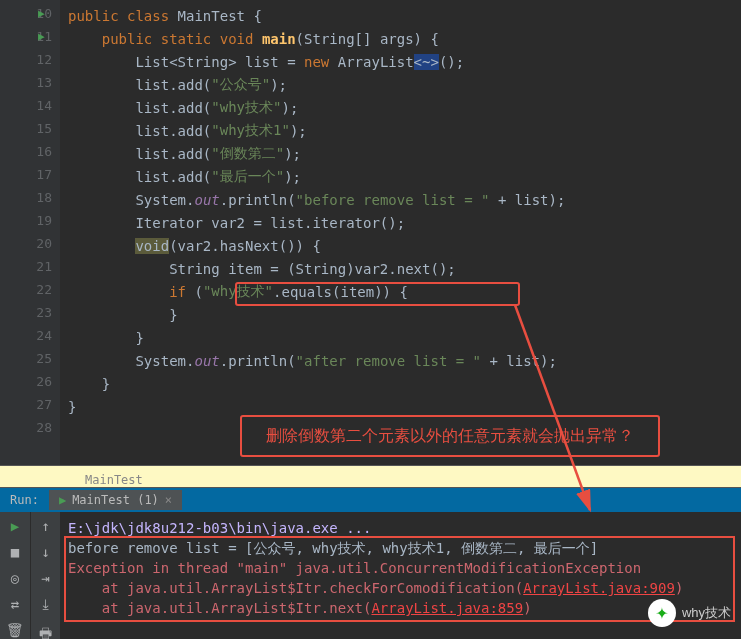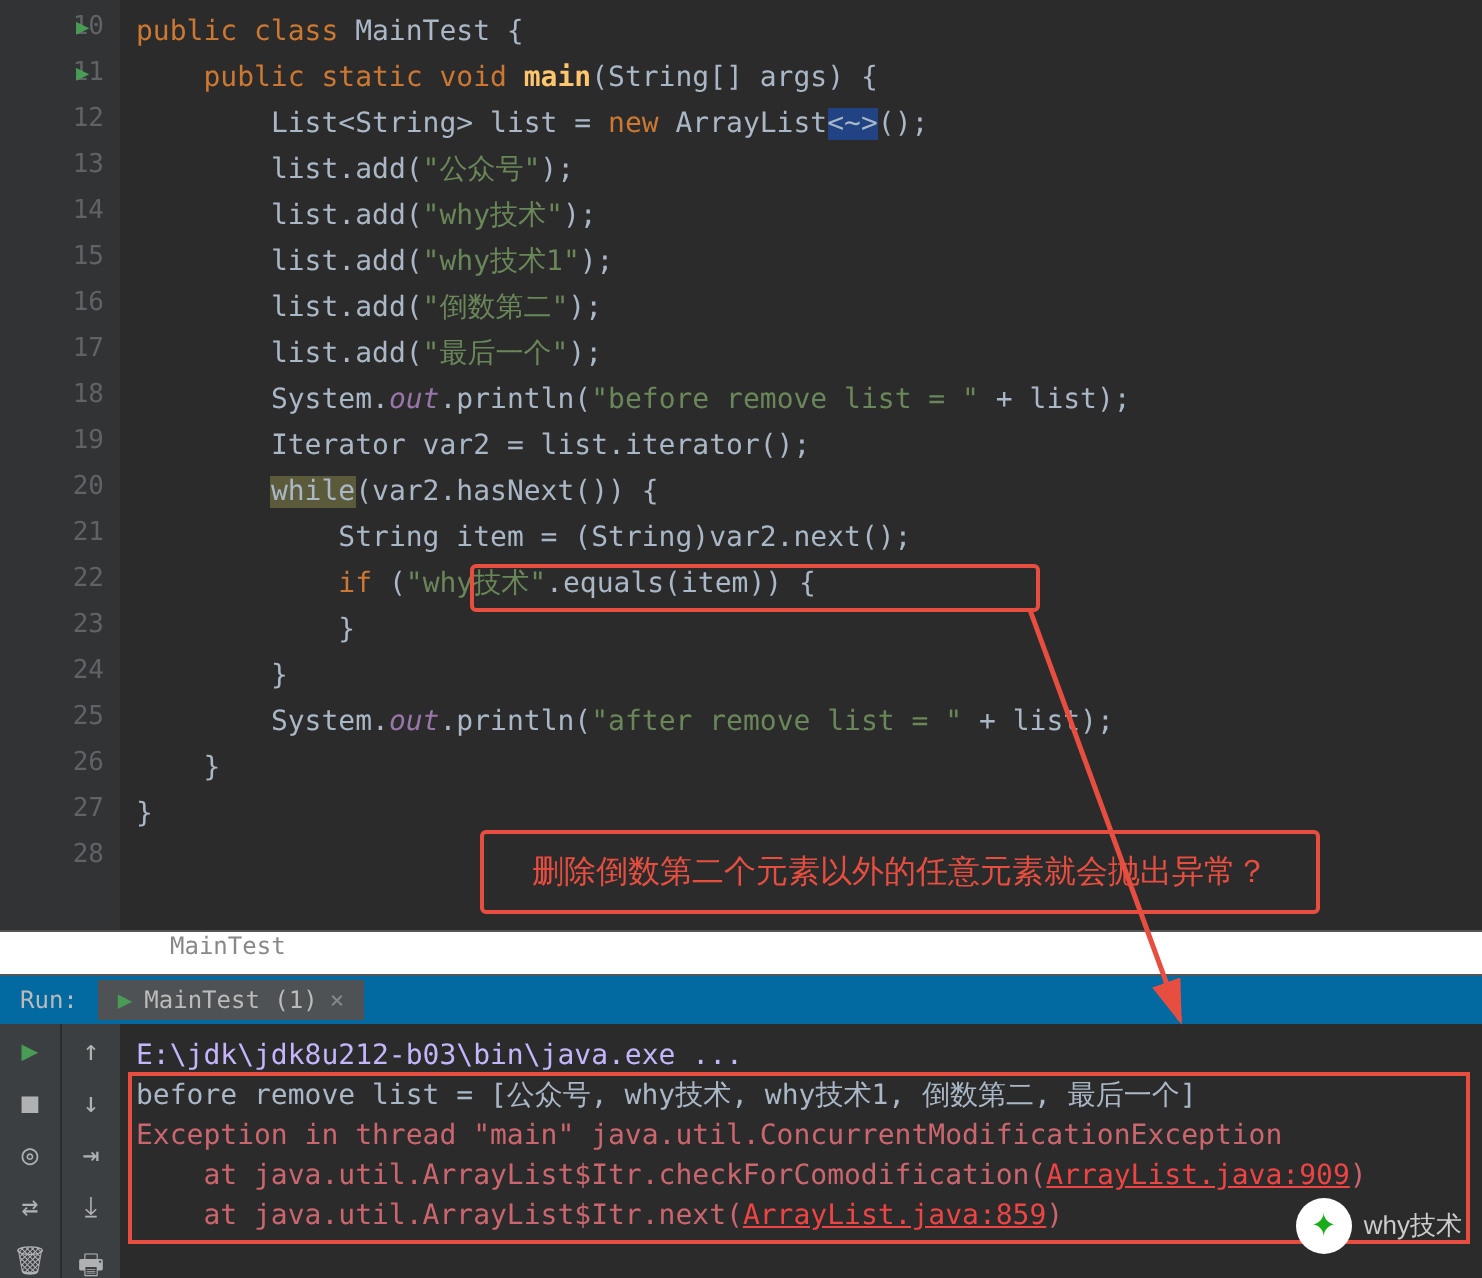--- a/index.html
+++ b/index.html
@@ -63,25 +63,25 @@
 }
 .box-if { top: 282px; left: 175px; width: 285px; height: 24px; }
 .box-callout {
   top: 415px; left: 180px; width: 420px; height: 42px;
   background: #2b2b2b;
   display: flex; align-items: center; justify-content: center;
   color: #e84e40; font-size: 16px; font-family: Liberation Sans, sans-serif;
 }
 .arrow-svg { position: absolute; top: 300px; left: 400px; pointer-events: none; }
 .breadcrumb {
-  background: #ffffff;
+  background: #fef9c3;
   border-top: 1px solid #555;
   height: 22px;
   display: flex;
-  align-items: flex-start;
+  align-items: flex-end;
   padding-left: 85px;
   font-size: 12px;
   color: #888;
 }
 .run-panel {
   background: #2b2b2b;
   border-top: 1px solid #555;
 }
 .run-header {
   background: #0369a1;
@@ -190,21 +190,21 @@
     <div class="code-line"><span></span><span class="kw">public class </span><span class="cls">MainTest {</span></div>
       <div class="code-line"><span>    </span><span class="kw">public static void </span><span class="method">main</span><span class="punct">(String[] args) {</span></div>
       <div class="code-line"><span>        </span><span class="cls">List&lt;String&gt; list = </span><span class="kw">new </span><span class="cls">ArrayList</span><span class="hl">&lt;~&gt;</span><span class="punct">();</span></div>
       <div class="code-line"><span>        </span><span class="cls">list.add(</span><span class="str">"公众号"</span><span class="punct">);</span></div>
       <div class="code-line"><span>        </span><span class="cls">list.add(</span><span class="str">"why技术"</span><span class="punct">);</span></div>
       <div class="code-line"><span>        </span><span class="cls">list.add(</span><span class="str">"why技术1"</span><span class="punct">);</span></div>
       <div class="code-line"><span>        </span><span class="cls">list.add(</span><span class="str">"倒数第二"</span><span class="punct">);</span></div>
       <div class="code-line"><span>        </span><span class="cls">list.add(</span><span class="str">"最后一个"</span><span class="punct">);</span></div>
       <div class="code-line"><span>        </span><span class="cls">System.</span><span class="fld">out</span><span class="cls">.println(</span><span class="str">"before remove list = "</span><span class="cls"> + list);</span></div>
       <div class="code-line"><span>        </span><span class="cls">Iterator var2 = list.iterator();</span></div>
-      <div class="code-line"><span>        </span><span class="hl-while">while</span><span class="cls">(var2.hasNext()) {</span></div>
+      <div class="code-line"><span>        </span><span class="hl-while">void</span><span class="cls">(var2.hasNext()) {</span></div>
       <div class="code-line"><span>            </span><span class="cls">String item = (String)var2.next();</span></div>
       <div class="code-line"><span>            </span><span class="kw">if </span><span class="punct">(</span><span class="str">"why技术"</span><span class="cls">.equals(item)) {</span></div>
       <div class="code-line"><span>            </span><span class="punct">}</span></div>
       <div class="code-line"><span>        </span><span class="punct">}</span></div>
       <div class="code-line"><span>        </span><span class="cls">System.</span><span class="fld">out</span><span class="cls">.println(</span><span class="str">"after remove list = "</span><span class="cls"> + list);</span></div>
       <div class="code-line"><span>    </span><span class="punct">}</span></div>
       <div class="code-line"><span></span><span class="punct">}</span></div>
       <div class="annotation-box box-if"></div>
     <div class="annotation-box box-callout">
       <span>删除倒数第二个元素以外的任意元素就会抛出异常？</span>

